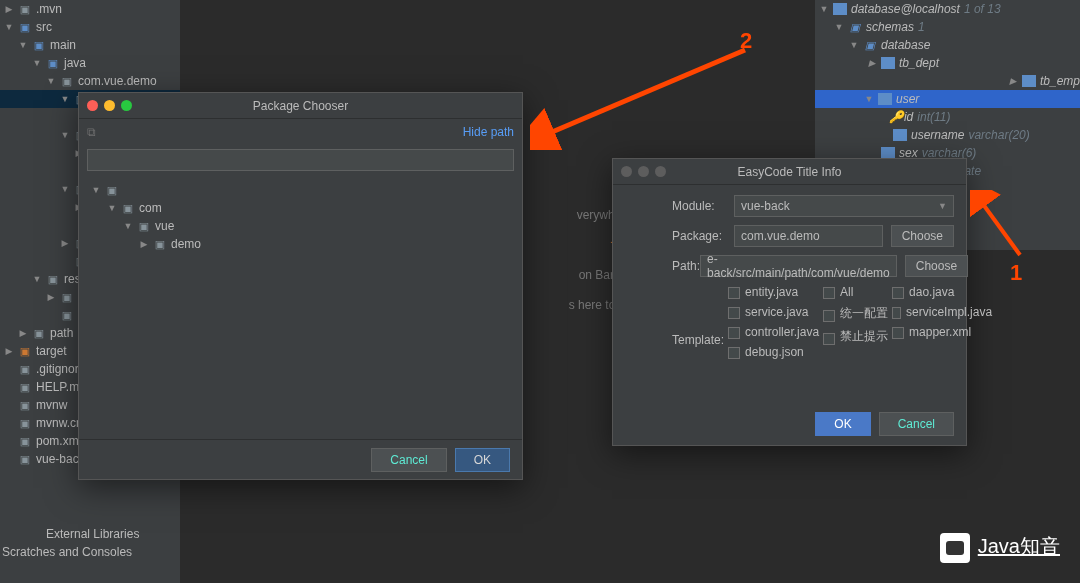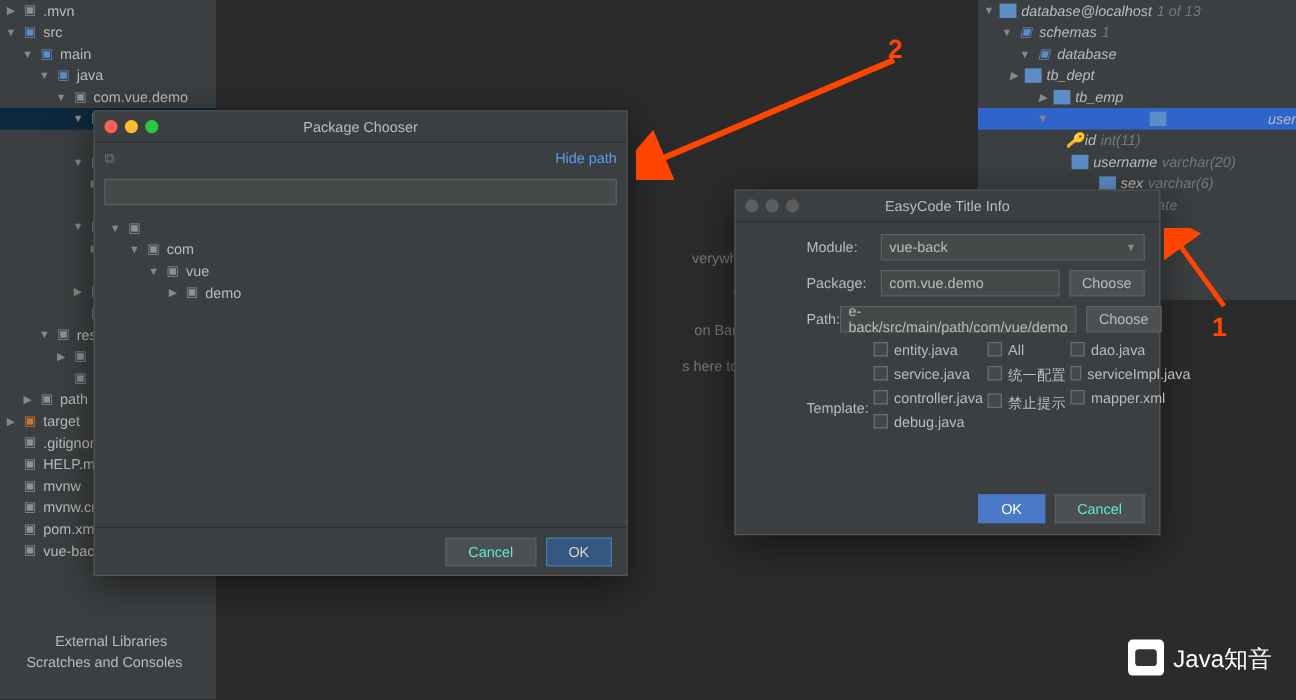--- a/index.html
+++ b/index.html
@@ -17,21 +17,21 @@
     .ficon.folder { color: #87939a; }
     .ficon.folder-blue { color: #5d8dc7; }
     .ficon.package { color: #87939a; }
     .ficon.file { color: #87939a; }
     .ficon.orange { color: #cc7832; }
     .tree-label { color: #bbbbbb; }
     
     
     .db-tree { position: absolute; right: 0; top: 0; width: 265px; height: 250px; background: #3c3f41; }
     .db-item { display: flex; align-items: center; height: 18px; white-space: nowrap; font-style: italic; }
-    .db-item.selected { background: #2f65ca; color: #fff; justify-content: space-between; }
+    .db-item.selected { background: #2f65ca; color: #fff; }
     .db-icon { display: inline-block; width: 14px; height: 12px; margin: 0 4px; background: #5d8dc7; }
     .db-label { color: #bbbbbb; }
     .db-dim { color: #6e7b85; margin-left: 4px; }
     .key-icon { color: #c9a227; }
     
     
     .dlg-pkg { position: absolute; left: 78px; top: 92px; width: 445px; height: 388px; background: #3c3f41; border: 1px solid #555; box-shadow: 0 8px 30px rgba(0,0,0,0.5); }
     .dlg-title { height: 26px; display: flex; align-items: center; justify-content: center; position: relative; background: #3c3f41; color: #bbb; font-size: 12px; border-bottom: 1px solid #2d2f30; }
     .mac-controls { position: absolute; left: 8px; display: flex; gap: 6px; }
     .mac-dot { width: 11px; height: 11px; border-radius: 50%; }
@@ -51,35 +51,35 @@
     
     .dlg-ec { position: absolute; left: 612px; top: 158px; width: 355px; height: 288px; background: #3c3f41; border: 1px solid #555; box-shadow: 0 8px 30px rgba(0,0,0,0.5); }
     .ec-body { padding: 10px 12px; margin-left: 47px; }
     .ec-row { display: flex; align-items: center; margin-bottom: 8px; }
     .ec-label { width: 62px; color: #bbb; }
     .ec-field { flex: 1; height: 22px; background: #45494a; border: 1px solid #5e6060; padding: 0 6px; display: flex; align-items: center; color: #bbb; position: relative; }
     .ec-select-arrow { position: absolute; right: 6px; color: #888; font-size: 9px; }
     .ec-choose { margin-left: 8px; padding: 3px 10px; background: #4c5052; border: 1px solid #5e6060; color: #bbb; cursor: pointer; font-size: 12px; }
     .ec-templates { display: flex; gap: 4px; margin-top: 8px; }
     .ec-tcol { display: flex; flex-direction: column; gap: 6px; }
-    .ec-check { display: flex; align-items: flex-start; gap: 5px; color: #bbb; white-space: nowrap; }
+    .ec-check { display: flex; align-items: flex-end; gap: 5px; color: #bbb; white-space: nowrap; }
     .chkbox { width: 12px; height: 12px; border: 1px solid #6e6e6e; background: #43494a; display: inline-block; }
     .ec-footer { position: absolute; bottom: 0; left: 0; right: 0; height: 42px; display: flex; align-items: center; justify-content: flex-end; gap: 8px; padding: 0 12px; }
     
     
     .bg-hints { position: absolute; left: 440px; top: 200px; width: 200px; color: #777; }
     .bg-hint-row { height: 30px; display: flex; justify-content: flex-end; align-items: center; gap: 8px; }
     .shortcut { color: #cc7832; }
     
     
     .anno { position: absolute; color: #ff4500; font-size: 22px; font-weight: bold; }
     .arrow-svg { position: absolute; pointer-events: none; }
     
     
-    .watermark { position: absolute; right: 20px; bottom: 20px; display: flex; align-items: flex-end; gap: 8px; color: #fff; font-size: 20px; }
+    .watermark { position: absolute; right: 20px; bottom: 20px; display: flex; align-items: flex-start; gap: 8px; color: #fff; font-size: 20px; text-decoration: underline; }
     .wm-icon { width: 30px; height: 30px; background: #fff; border-radius: 4px; display: flex; align-items: center; justify-content: center; }
     .wm-bubble { width: 18px; height: 14px; background: #333; border-radius: 3px; position: relative; }
   </style>
 </head>
 <body>
 
 <div class="project-tree" id="ptree">
     <div class="tree-item" style="padding-left: 4px;">
       <span class="arrow right"></span>
       <span class="ficon folder">▣</span>
@@ -205,46 +205,46 @@
       <span class="ficon file">▣</span>
       <span class="tree-label">pom.xml</span>
     </div>
     <div class="tree-item" style="padding-left: 4px;">
       <span class="arrow none"></span>
       <span class="ficon file">▣</span>
       <span class="tree-label">vue-back.iml</span>
     </div>
   </div>
 <div style="position:absolute;left:0;bottom:42px;color:#bbb;padding-left:2px;margin-left:44px;">External Libraries</div>
-<div style="position:absolute;left:0;bottom:24px;color:#bbb;padding-left:2px;margin-left:20px;">Scratches and Consoles</div>
+<div style="position:absolute;left:0;bottom:24px;color:#bbb;padding-left:2px;">Scratches and Consoles</div>
 
 <div class="db-tree" id="dtree">
     <div class="db-item" style="padding-left: 4px;">
       <span class="arrow down"></span>
       <span class="db-icon"></span>
       <span class="db-label">database@localhost</span>
       <span class="db-dim">1 of 13</span>
     </div>
     <div class="db-item" style="padding-left: 19px;">
       <span class="arrow down"></span>
       <span class="ficon folder-blue">▣</span>
       <span class="db-label">schemas</span>
       <span class="db-dim">1</span>
     </div>
     <div class="db-item" style="padding-left: 34px;">
       <span class="arrow down"></span>
       <span class="ficon folder-blue">▣</span>
       <span class="db-label">database</span>
     </div>
-    <div class="db-item" style="padding-left: 25px;">
+    <div class="db-item" style="padding-left: 52px;">
       <span class="arrow right"></span>
       <span class="db-icon"></span>
       <span class="db-label">tb_dept</span>
     </div>
-    <div class="db-item" style="padding-left: 49px;">
+    <div class="db-item" style="padding-left: 35px; justify-content: flex-end;">
       <span class="arrow right"></span>
       <span class="db-icon"></span>
       <span class="db-label">tb_emp</span>
     </div>
     <div class="db-item selected" style="padding-left: 49px;">
       <span class="arrow down"></span>
       <span class="db-icon"></span>
       <span class="db-label">user</span>
     </div>
     <div class="db-item" style="padding-left: 64px;">
@@ -252,21 +252,21 @@
       <span class="key-icon">🔑</span>
       <span class="db-label">id</span>
       <span class="db-dim">int(11)</span>
     </div>
     <div class="db-item" style="padding-left: 64px;">
       <span class="arrow none"></span>
       <span class="db-icon"></span>
       <span class="db-label">username</span>
       <span class="db-dim">varchar(20)</span>
     </div>
-    <div class="db-item" style="padding-left: 52px; margin-left: 35px;">
+    <div class="db-item" style="padding-left: 52px;">
       <span class="arrow none"></span>
       <span class="db-icon"></span>
       <span class="db-label">sex</span>
       <span class="db-dim">varchar(6)</span>
     </div>
     <div class="db-item" style="padding-left: 64px;">
       <span class="arrow none"></span>
       <span class="db-icon"></span>
       <span class="db-label">birthday</span>
       <span class="db-dim">date</span>
@@ -387,21 +387,21 @@
           <div class="ec-check">
             <span class="chkbox"></span>
             <span>service.java</span>
           </div>
           <div class="ec-check">
             <span class="chkbox"></span>
             <span>controller.java</span>
           </div>
           <div class="ec-check">
             <span class="chkbox"></span>
-            <span>debug.java</span>
+            <span>debug.json</span>
           </div>
         </div>
       <div class="ec-tcol" id="tcol3">
           <div class="ec-check">
             <span class="chkbox"></span>
             <span>All</span>
           </div>
           <div class="ec-check">
             <span class="chkbox"></span>
             <span>统一配置</span>

